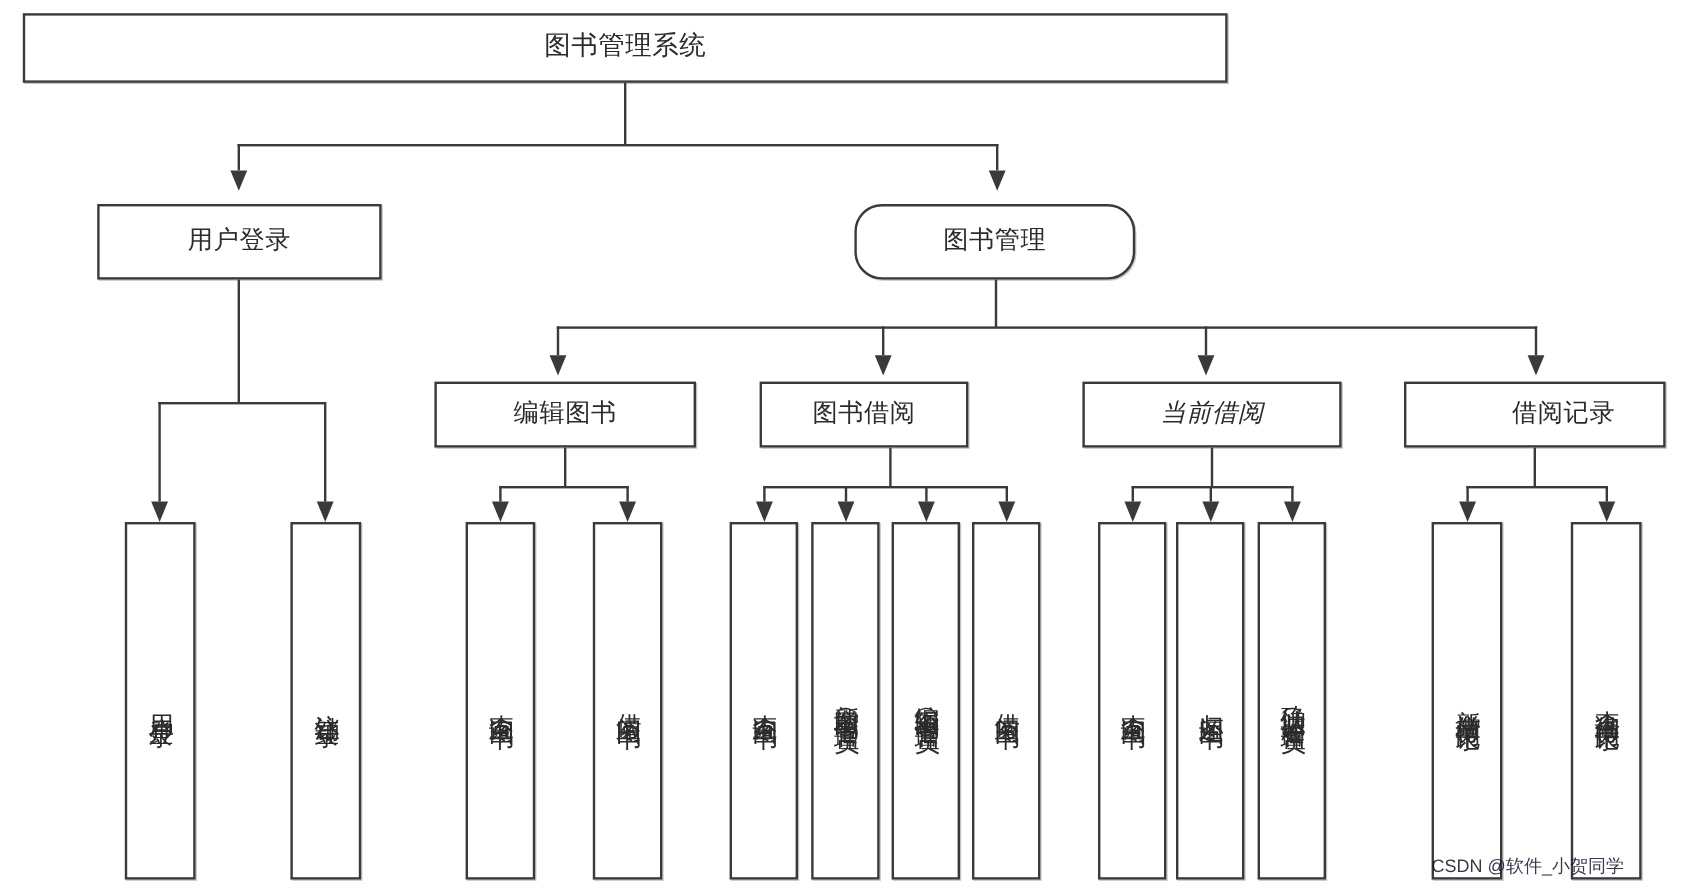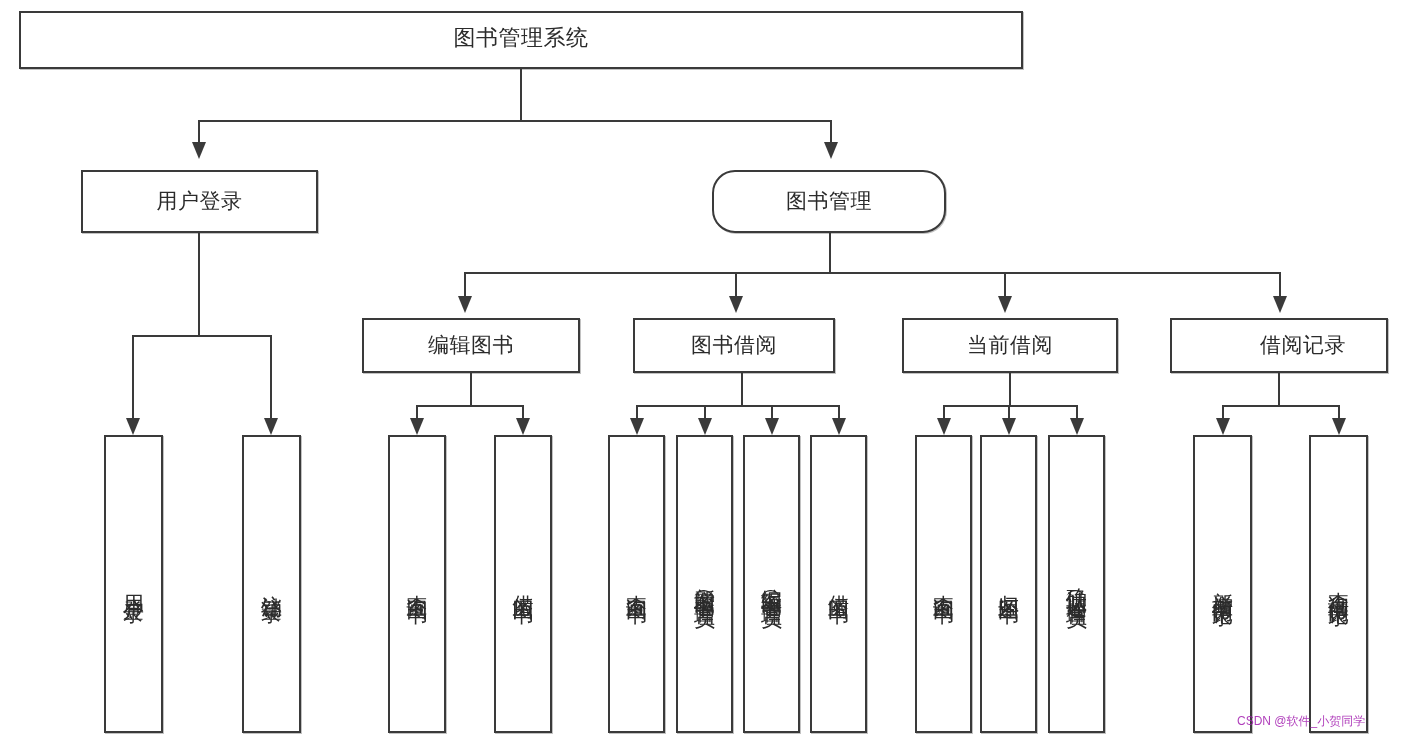--- a/index.html
+++ b/index.html
@@ -68,25 +68,24 @@
     position: absolute;
     width: 0;
     height: 0;
     border-left: 7px solid transparent;
     border-right: 7px solid transparent;
     border-top: 17px solid #3a3a3a;
   }
   
   #watermark {
     position: absolute;
-    color: #a21caf;
-    font-size: 12px;
+    color: #0f172a;
+    font-size: 15px;
     white-space: nowrap;
     opacity: .85;
-    padding-left: 44px;
   }
 </style>
 </head>
 <body>
 
 <div id="canvas">
 
   <div class="node root horiz" style="left:19px; top:11px; width:1004px; height:58px;">
     <span class="lbl">图书管理系统</span>
   </div>
@@ -120,24 +119,24 @@
   <div class="ln v" style="left:1004px; top:272px; height:24px;"></div>
   <div class="ln v" style="left:1279px; top:272px; height:24px;"></div>
   <div class="arrow" style="left:458px; top:296px;"></div>
   <div class="arrow" style="left:729px; top:296px;"></div>
   <div class="arrow" style="left:998px; top:296px;"></div>
   <div class="arrow" style="left:1273px; top:296px;"></div>
 
   <div class="node horiz" style="left:362px; top:318px; width:218px; height:55px;">
     <span class="lbl">编辑图书</span>
   </div>
-  <div class="node horiz" style="left:633px; top:318px; width:202px; height:55px;">
+  <div class="node horiz" style="left:633px; top:318px; width:174px; height:55px;">
     <span class="lbl">图书借阅</span>
   </div>
-  <div class="node horiz" style="left:902px; top:318px; width:216px; height:55px;">
+  <div class="node horiz" style="left:902px; top:318px; width:216px; height:55px;font-style:italic;">
     <span class="lbl">当前借阅</span>
   </div>
   <div class="node horiz" style="left:1170px; top:318px; width:218px; height:55px;padding-left:48px;">
     <span class="lbl">借阅记录</span>
   </div>
 
   <div class="ln v" style="left:470px; top:373px; height:33px;"></div>
   <div class="ln h" style="left:416px; top:405px; width:108px;"></div>
   <div class="ln v" style="left:416px; top:405px; height:13px;"></div>
   <div class="ln v" style="left:522px; top:405px; height:13px;"></div>

